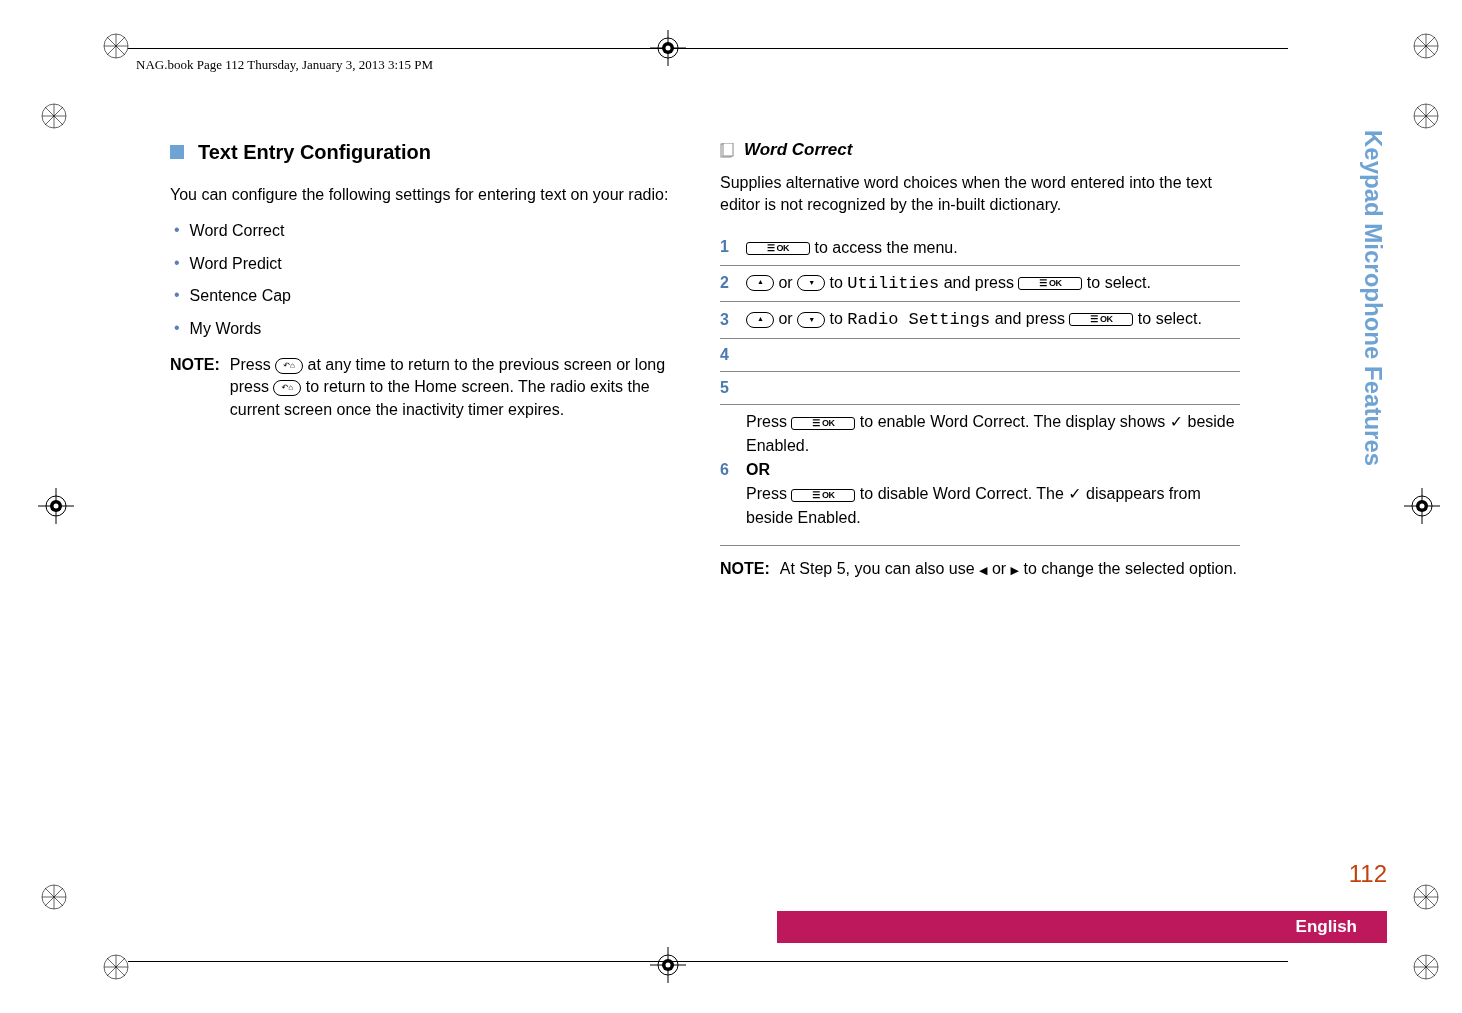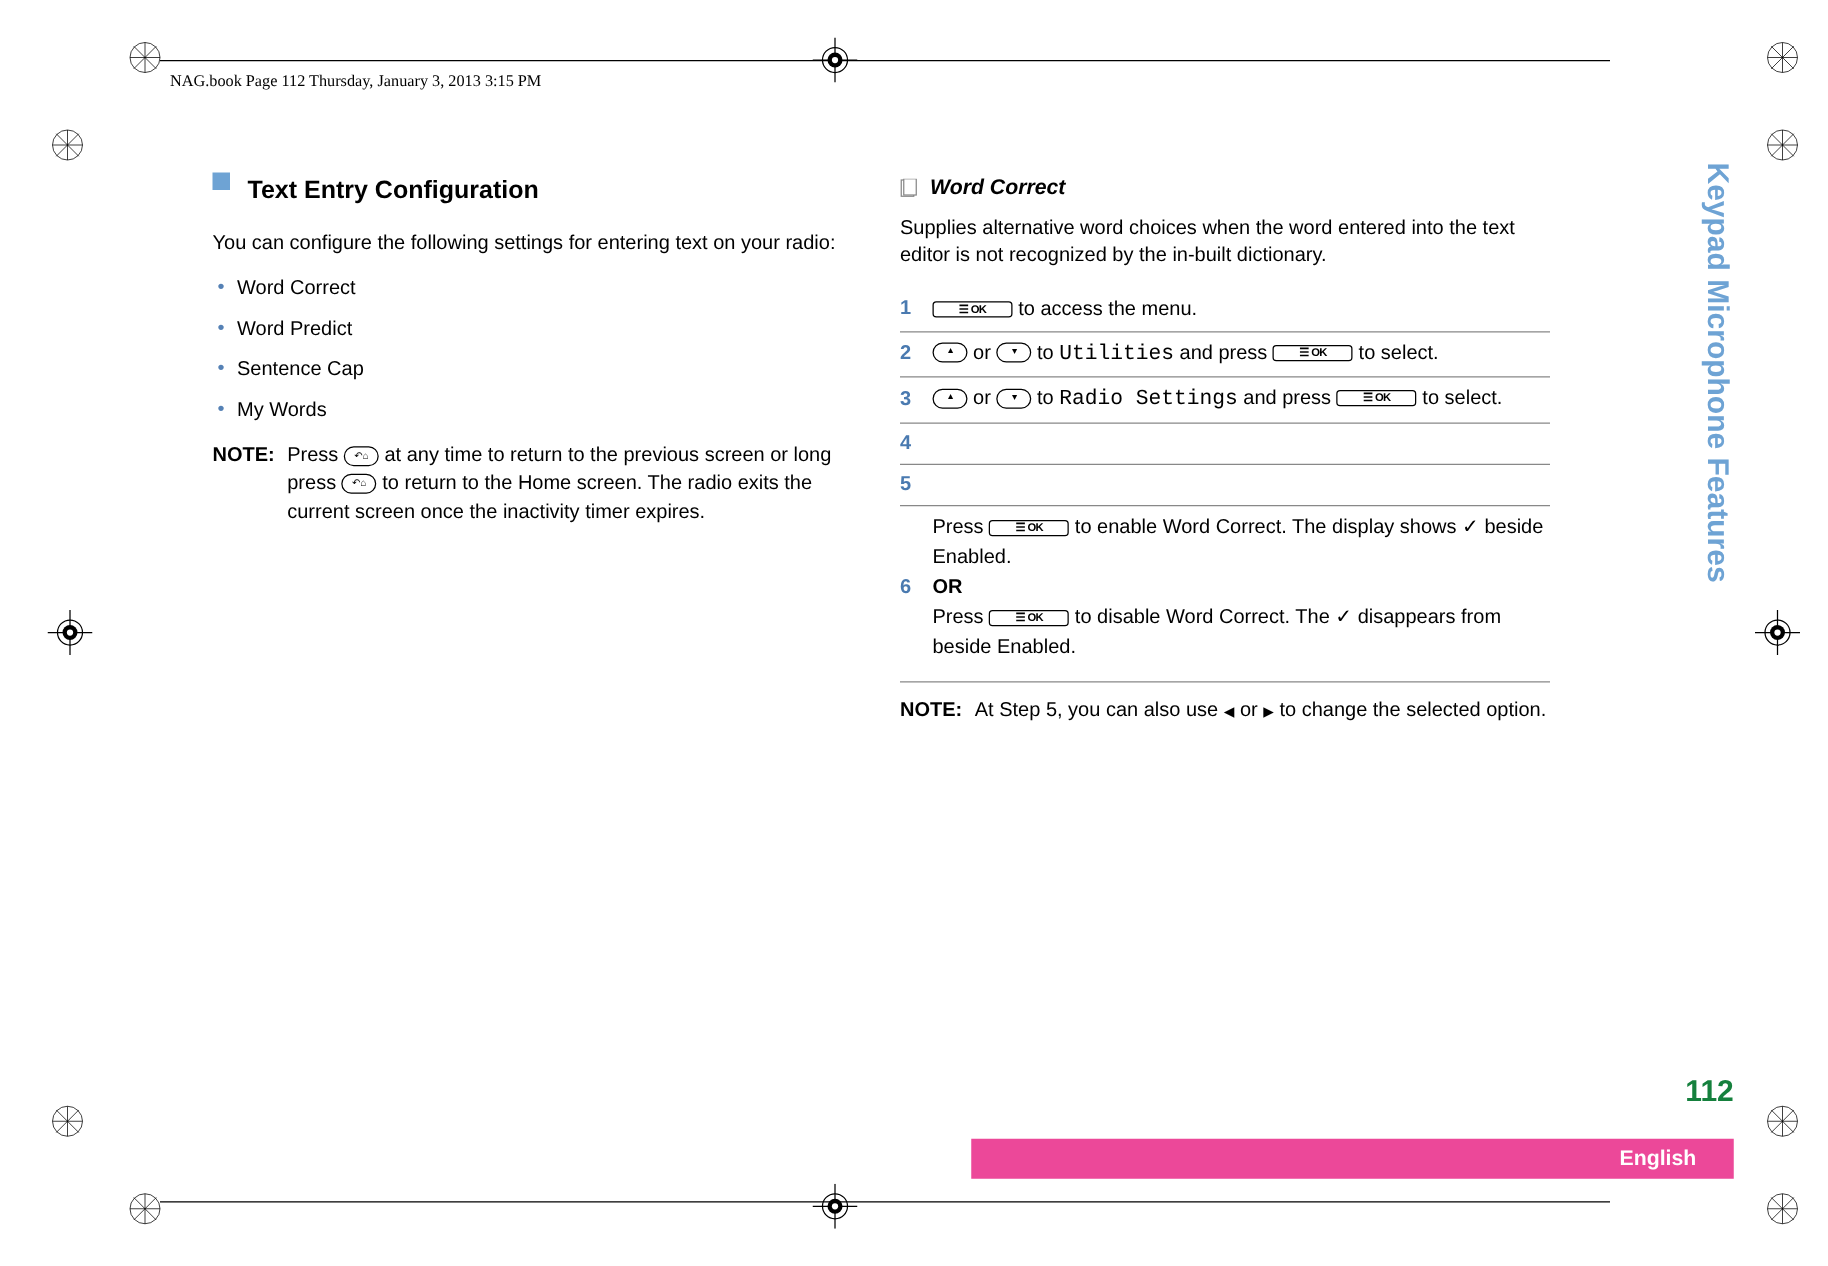--- a/index.html
+++ b/index.html
@@ -80,20 +80,21 @@
       font-size: 16px;
       line-height: 1.4;
     }
     .col-right { width: 520px; }
 
     .section-title {
       font-size: 20px;
       font-weight: bold;
       margin-bottom: 18px;
       display: flex;
+      align-items: center;
       gap: 14px;
     }
     .blue-square {
       width: 14px;
       height: 14px;
       background: #6ea3d4;
       display: inline-block;
     }
     .subsection-title {
       font-size: 17px;
@@ -201,28 +202,28 @@
       font-weight: bold;
       color: #6ea3d4;
       font-family: Arial, sans-serif;
       text-align: left;
     }
     .page-num {
       position: absolute;
       right: 75px;
       bottom: 125px;
       font-size: 24px;
-      font-weight: bold;
-      color: #15803d;
+      font-weight: normal;
+      color: #c2410c;
     }
     .footer-lang {
       position: absolute;
       right: 75px;
       bottom: 70px;
-      background: #ec4899;
+      background: #be185d;
       color: #fff;
       padding: 6px 30px 6px 160px;
       font-weight: bold;
       font-size: 17px;
       width: 610px;
       text-align: right;
     }
   </style>
 </head>
 <body>

